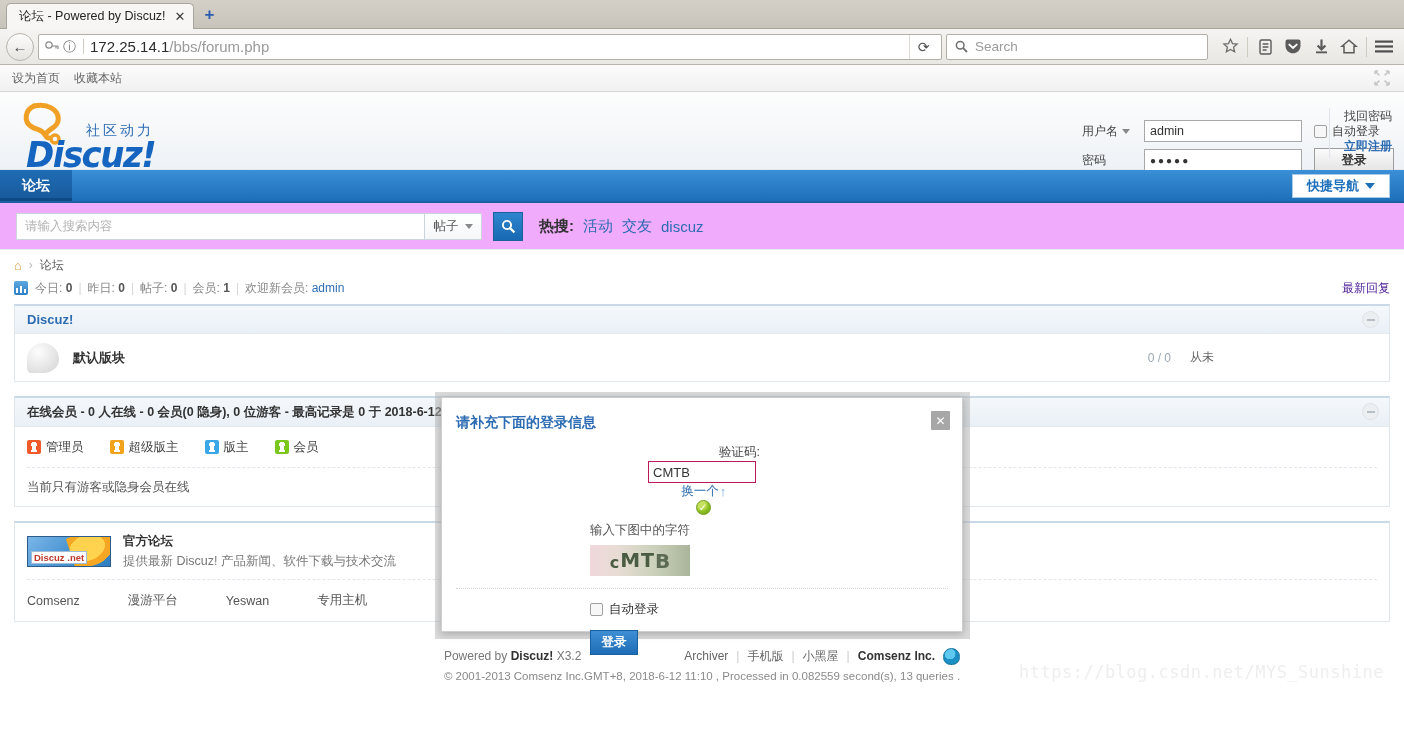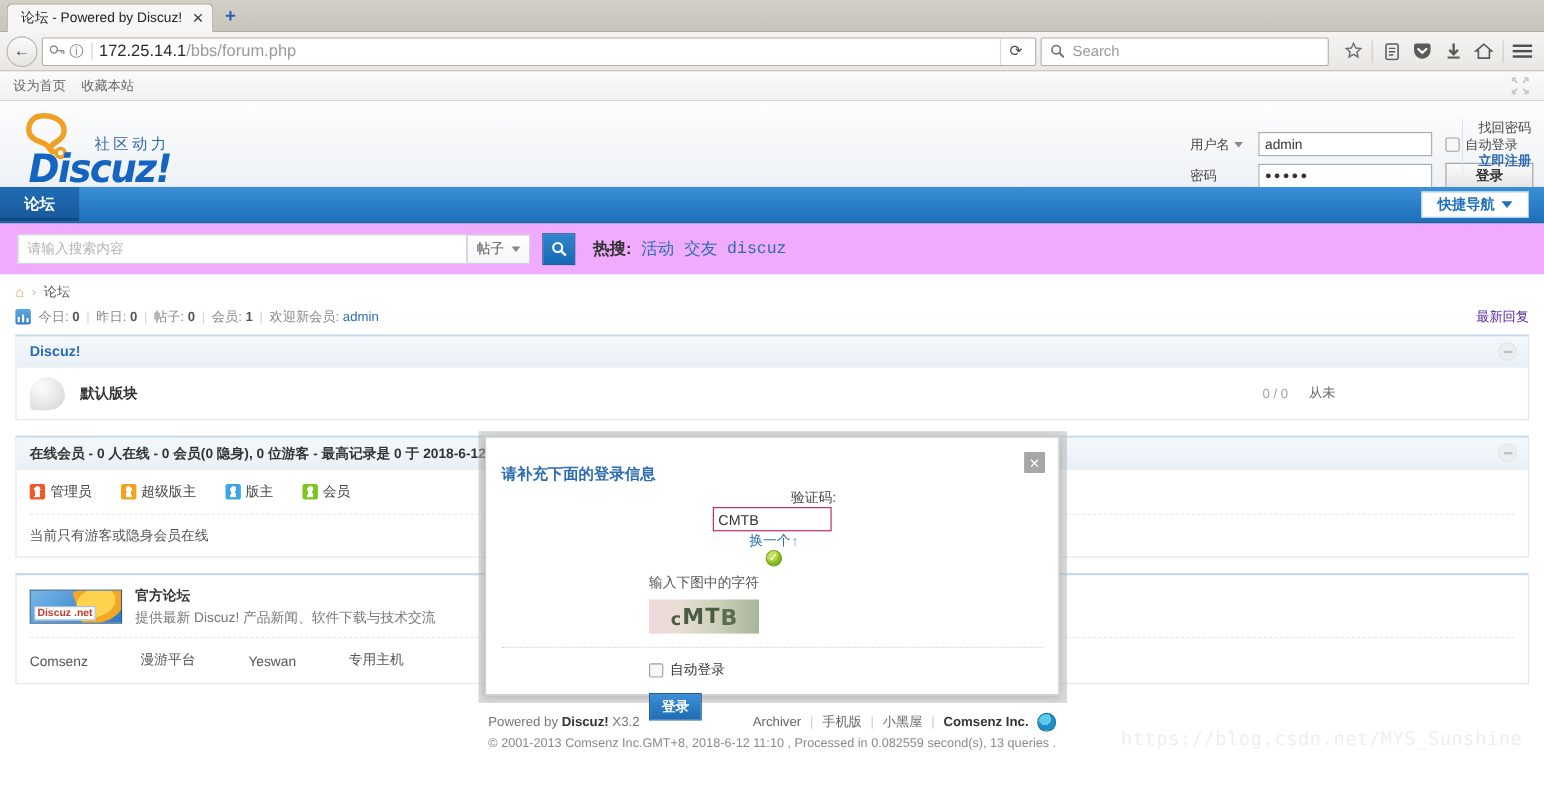--- a/index.html
+++ b/index.html
@@ -268,21 +268,21 @@
     background: linear-gradient(#2f86cf, #1868b3);
     border: 1px solid #1a5f9f;
     display: flex; align-items: center; justify-content: center;
     color: #fff; cursor: pointer;
   }
   .hot-search {
     margin-left: 16px; font-size: 15px; color: #333;
     display: flex; align-items: center; gap: 9px;
   }
   .hot-search .hs-label { font-weight: 700; color: #333; }
-  .hot-search a { color: #2d6cb3; text-decoration: none; cursor: pointer; font-family: Liberation Mono, monospace; }
+  .hot-search a { color: #2d6cb3; text-decoration: none; cursor: pointer; }
 
   
   .dz-body { padding: 0 14px; background: #fff; position: relative; }
 
   .crumb {
     height: 26px; display: flex; align-items: center; gap: 7px;
     font-size: 12px; color: #555; padding-top: 4px;
   }
   .crumb a { color: #555; text-decoration: none; cursor: pointer; }
   .home-icon { color: #d89a3a; font-size: 13px; }
@@ -455,22 +455,22 @@
   .modal {
     position: absolute;
     left: 441px; top: 397px;
     width: 522px; height: 235px;
     background: #fff;
     border: 1px solid #cfcfcf;
     box-shadow: 0 2px 7px rgba(0,0,0,.22);
   }
   .modal-head {
     height: 42px; position: relative;
-    display: flex; align-items: flex-end;
-    padding: 0 14px;
+    display: flex; align-items: flex-start;
+    padding: 16px 14px;
   }
   .modal-title { font-size: 14px; font-weight: 700; color: #2d6cb3; }
   .modal-close {
     position: absolute; right: 12px; top: 13px;
     width: 19px; height: 19px;
     background: #a7a7a7;
     color: #fff; font-size: 12px; font-weight: 700;
     display: flex; align-items: center; justify-content: center;
     cursor: pointer;
     border-radius: 1px;

